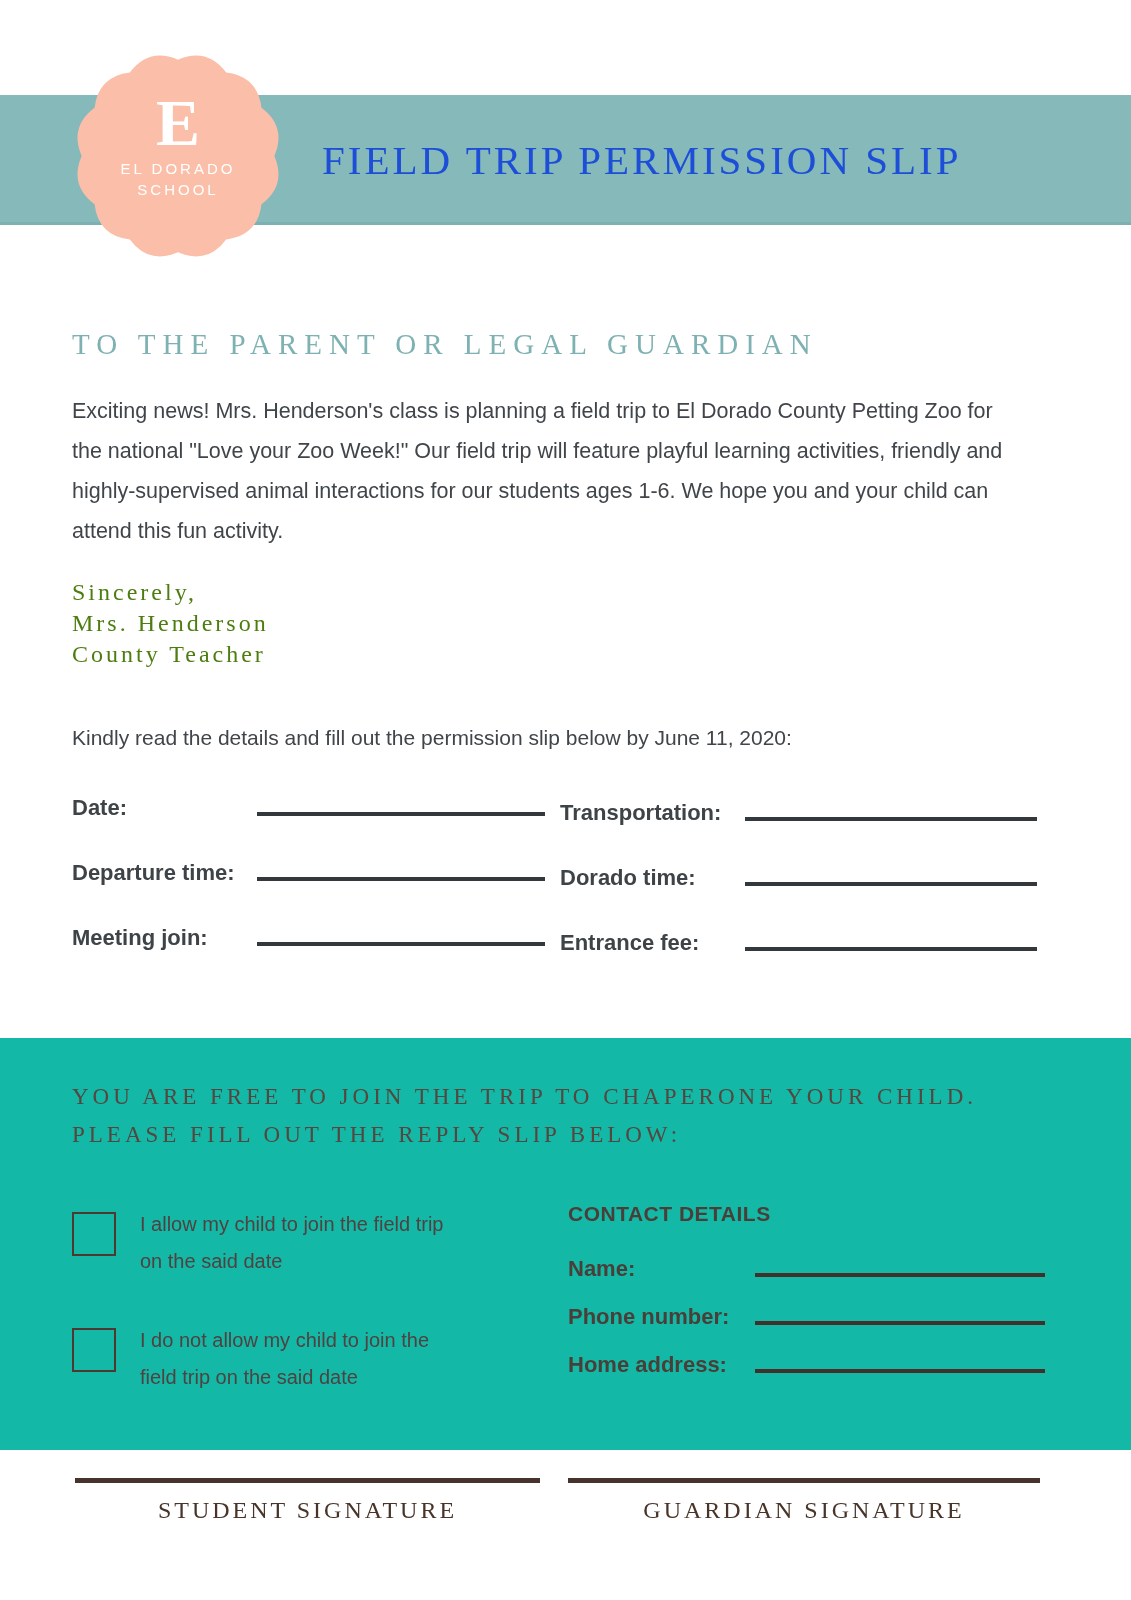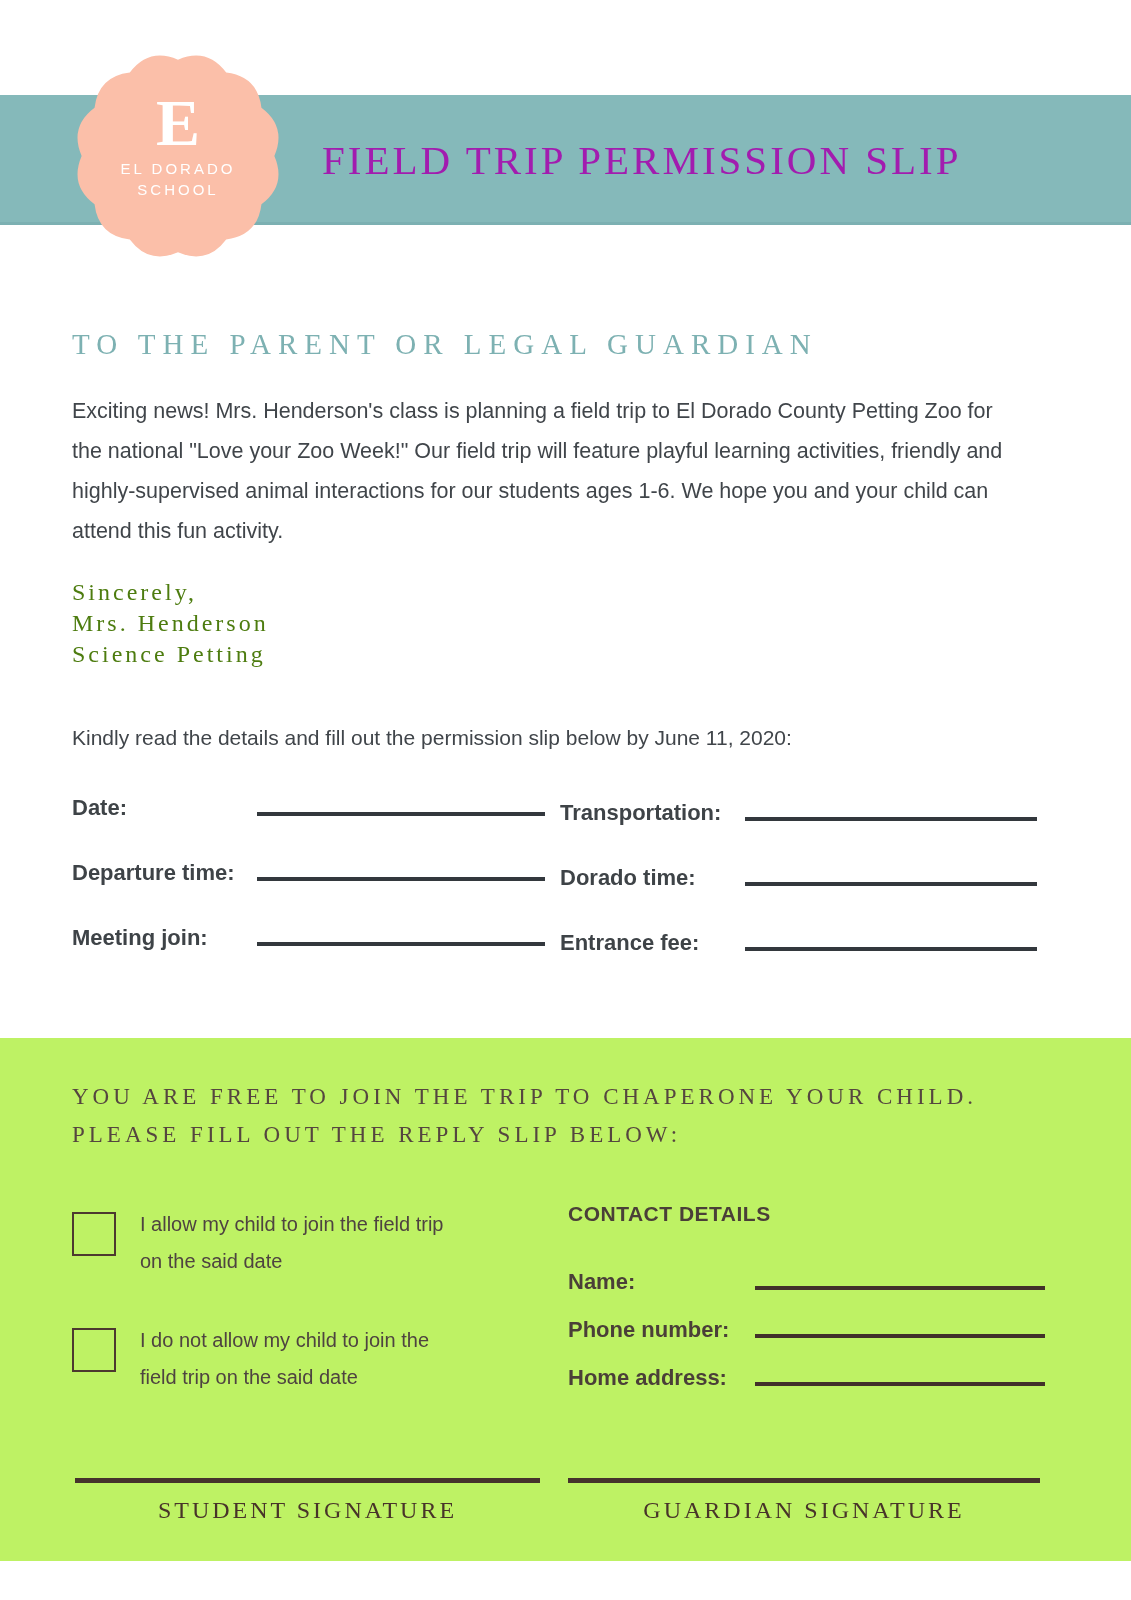--- a/index.html
+++ b/index.html
@@ -13,21 +13,21 @@
   
   .teal-band{
     position:absolute;left:0;top:95px;width:1131px;height:130px;
     background:#85b9ba;
     border-bottom:3px solid #7cb0b2;
     box-sizing:border-box;
   }
   .header-title{
     position:absolute;left:322px;top:95px;height:130px;width:760px;
     display:flex;align-items:center;
-    color:#a21caf;
+    color:#1d4ed8;
     font-family:"Liberation Serif","DejaVu Serif",serif;
     font-size:41px;letter-spacing:3px;white-space:nowrap;
   }
   .badge{position:absolute;left:72px;top:50px;width:212px;height:212px;}
   .badge svg{position:absolute;left:0;top:0;}
   .badge-text{
     position:absolute;left:0;top:0;width:212px;height:212px;
     display:flex;flex-direction:column;align-items:center;
     color:#ffffff;text-align:center;
   }
@@ -63,42 +63,42 @@
   .form-col-left{left:72px;top:793px;width:473px;}
   .form-col-right{left:560px;top:798px;width:477px;}
   .form-row{display:flex;align-items:center;height:30px;margin-bottom:35px;}
   .form-row .flabel{
     width:185px;flex:0 0 185px;
     font-weight:bold;font-size:22px;color:#3e4347;
   }
   .fill-line{flex:1;height:0;border-bottom:4px solid #33383d;margin-top:12px;}
   
   .reply{
-    position:absolute;left:0;top:1038px;width:1131px;height:523px;
-    background:#bef264;
+    position:absolute;left:0;top:1038px;width:1131px;height:412px;
+    background:#14b8a6;
   }
   .reply-heading{
     position:absolute;left:72px;top:40px;
     font-family:"Liberation Serif","DejaVu Serif",serif;
     font-size:23px;letter-spacing:4px;line-height:38px;color:#55463f;
   }
   .checkbox-group{position:absolute;left:72px;top:168px;width:400px;}
   .checkbox-item{display:flex;align-items:flex-start;margin-bottom:42px;}
   .checkbox-box{
     width:44px;height:44px;flex:0 0 44px;margin-top:6px;
     border:2px solid #4c392f;box-sizing:border-box;background:transparent;
   }
   .checkbox-label{
     margin-left:24px;width:330px;
     font-size:20px;line-height:37px;color:#4e4340;
   }
   .contact{position:absolute;left:568px;top:164px;width:477px;}
   .contact-heading{
     font-weight:bold;font-size:21px;letter-spacing:0.5px;color:#4a3f38;
-    margin-bottom:41px;
+    margin-bottom:28px;
   }
   .contact .form-row{margin-bottom:18px;}
   .contact .flabel{width:187px;flex:0 0 187px;color:#4a3f38;}
   .contact .fill-line{border-bottom:4px solid #42302a;}
   .signature{position:absolute;top:440px;text-align:center;}
   .signature-left{left:75px;width:465px;}
   .signature-right{left:568px;width:472px;}
   .signature-line{height:0;border-top:5px solid #46332c;}
   .signature-label{
     margin-top:14px;
@@ -137,21 +137,21 @@
         <div>SCHOOL</div>
       </div>
     </div>
   </div>
 
   <div class="salutation">TO THE PARENT OR LEGAL GUARDIAN</div>
   <div class="letter-body">Exciting news! Mrs. Henderson's class is planning a field trip to El Dorado County Petting Zoo for the national "Love your Zoo Week!" Our field trip will feature playful learning activities, friendly and highly-supervised animal interactions for our students ages 1-6. We hope you and your child can attend this fun activity.</div>
   <div class="closing">
     <div>Sincerely,</div>
     <div>Mrs. Henderson</div>
-    <div>Science Petting</div>
+    <div>County Teacher</div>
   </div>
   <div class="instruction">Kindly read the details and fill out the permission slip below by June 11, 2020:</div>
 
   <div class="form-col form-col-left">
     <div class="form-row">
       <span class="flabel">Date:</span>
       <span class="fill-line"></span>
     </div>
     <div class="form-row">
       <span class="flabel">Departure time:</span>

